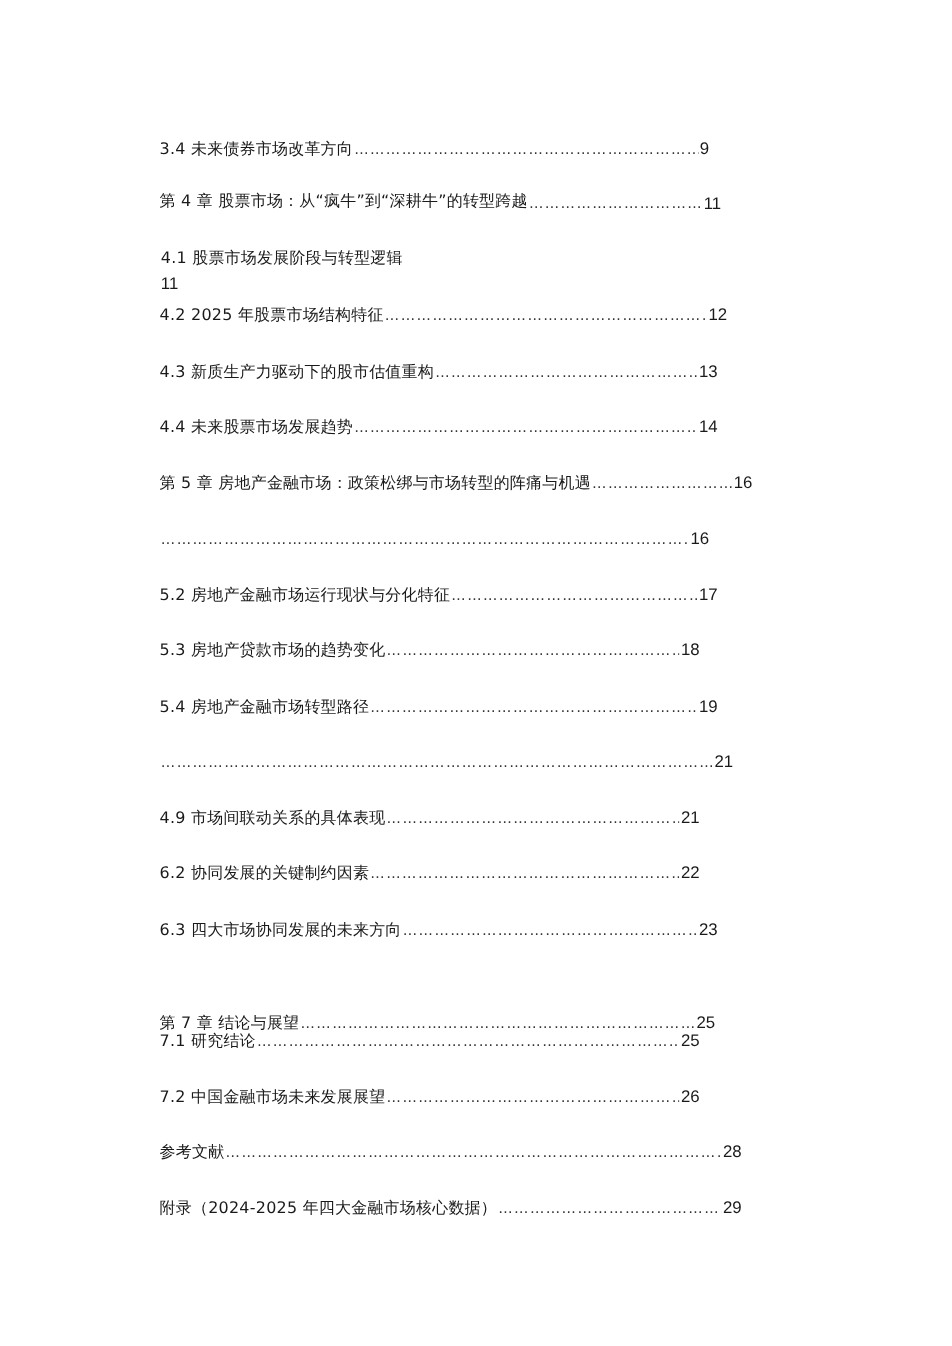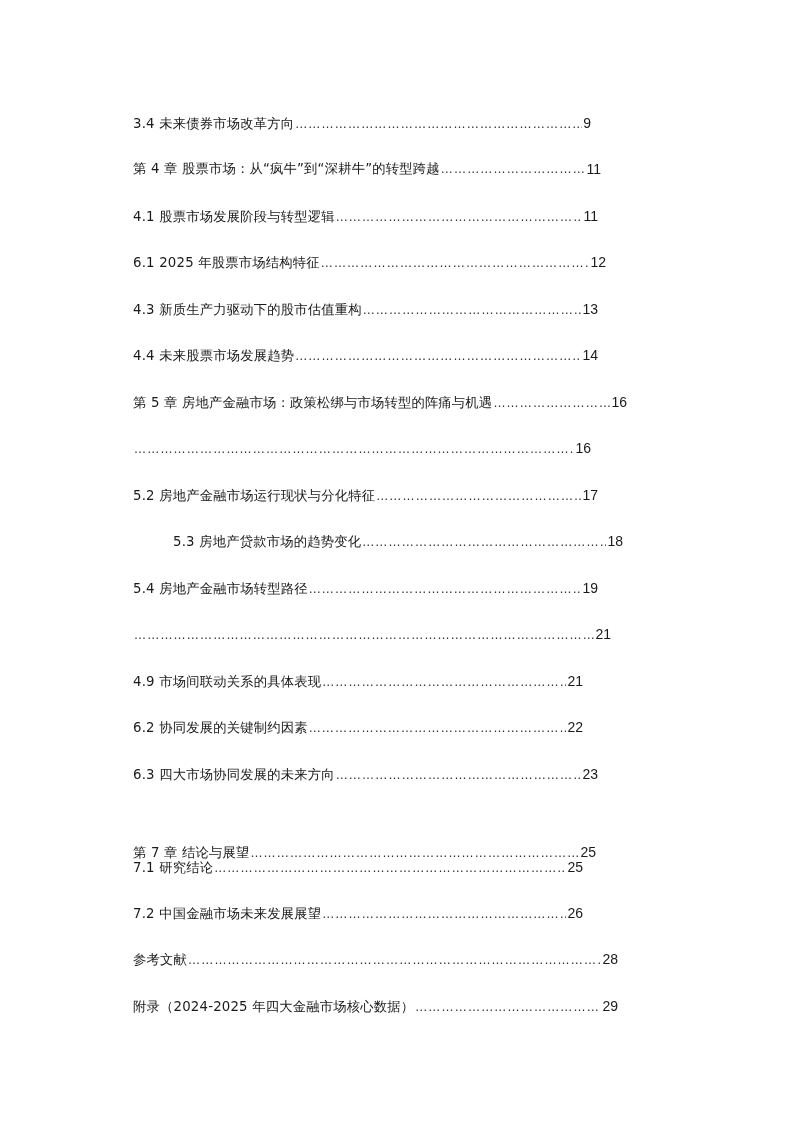--- a/index.html
+++ b/index.html
@@ -70,27 +70,27 @@
     <li class="toc-entry" style="top: 0px; width: 458px;">
       <span class="toc-title">3.4 未来债券市场改革方向</span>
       <span class="toc-leader"></span>
       <span class="toc-page">9</span>
     </li>
     <li class="toc-entry" style="top: 46px; width: 468px; align-items: center;">
       <span class="toc-title">第 4 章 股票市场：从“疯牛”到“深耕牛”的转型跨越 </span>
       <span class="toc-leader"></span>
       <span class="toc-page">11</span>
     </li>
-    <li class="toc-entry" style="top: 93px; width: 465px;">
+    <li class="toc-entry" style="top: 93px; width: 465px; flex-direction: column;">
       <span class="toc-title">4.1 股票市场发展阶段与转型逻辑</span>
       <span class="toc-leader"></span>
       <span class="toc-page">11</span>
     </li>
     <li class="toc-entry" style="top: 139px; width: 473px;">
-      <span class="toc-title">6.1 2025 年股票市场结构特征</span>
+      <span class="toc-title">4.2 2025 年股票市场结构特征</span>
       <span class="toc-leader"></span>
       <span class="toc-page">12</span>
     </li>
     <li class="toc-entry" style="top: 186px; width: 465px;">
       <span class="toc-title">4.3 新质生产力驱动下的股市估值重构</span>
       <span class="toc-leader"></span>
       <span class="toc-page">13</span>
     </li>
     <li class="toc-entry" style="top: 232px; width: 465px;">
       <span class="toc-title">4.4 未来股票市场发展趋势</span>
@@ -104,21 +104,21 @@
     </li>
     <li class="toc-entry" style="top: 325px; width: 458px;">
       <span class="toc-leader"></span>
       <span class="toc-page">16</span>
     </li>
     <li class="toc-entry" style="top: 372px; width: 465px;">
       <span class="toc-title">5.2 房地产金融市场运行现状与分化特征</span>
       <span class="toc-leader"></span>
       <span class="toc-page">17</span>
     </li>
-    <li class="toc-entry" style="top: 418px; width: 450px; margin-left: 40px;">
+    <li class="toc-entry" style="top: 418px; width: 450px;">
       <span class="toc-title">5.3 房地产贷款市场的趋势变化</span>
       <span class="toc-leader"></span>
       <span class="toc-page">18</span>
     </li>
     <li class="toc-entry" style="top: 465px; width: 465px;">
       <span class="toc-title">5.4 房地产金融市场转型路径</span>
       <span class="toc-leader"></span>
       <span class="toc-page">19</span>
     </li>
     <li class="toc-entry" style="top: 511px; width: 478px;">

